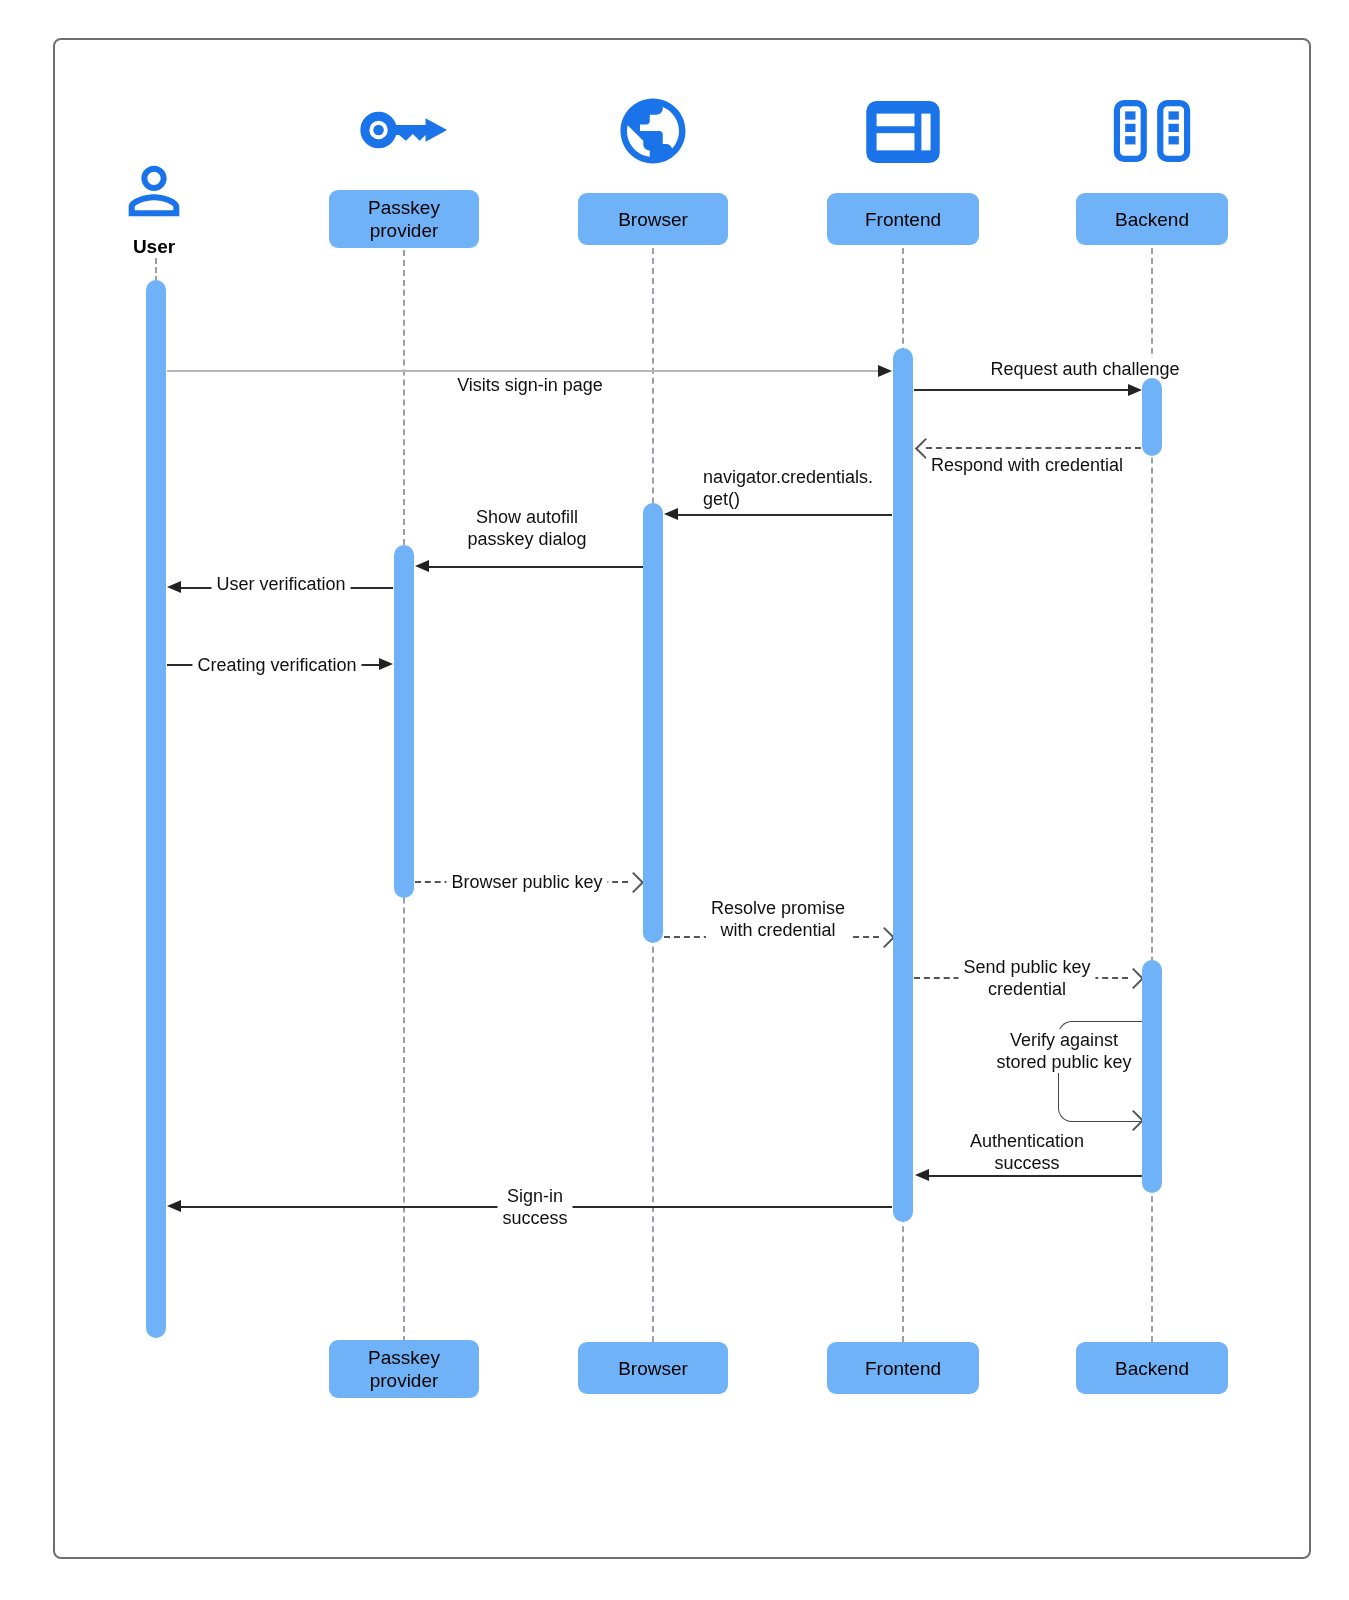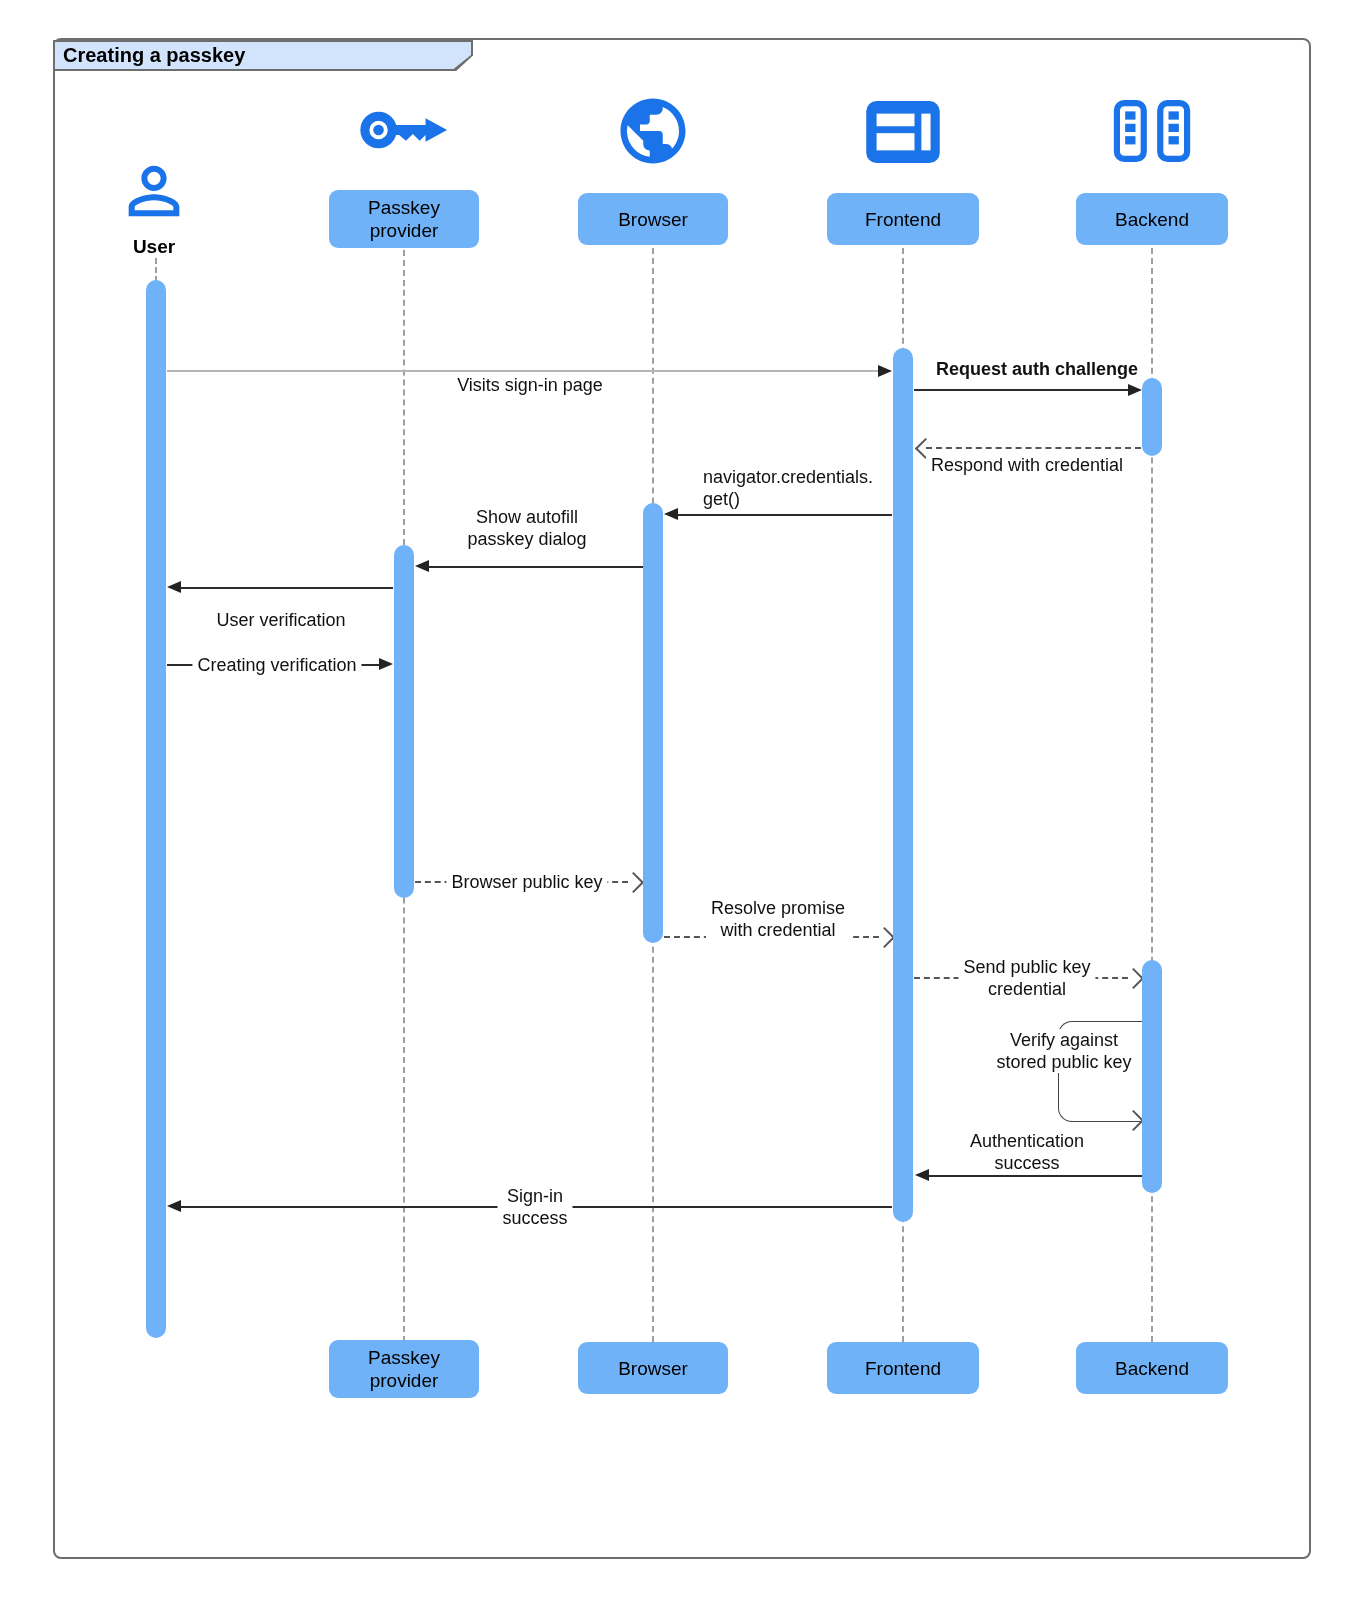--- a/index.html
+++ b/index.html
@@ -46,25 +46,20 @@
           transform:translateX(-50%);}
   .straddle{transform:translate(-50%,-50%);}
   .leftalign{transform:none;text-align:left;}
 </style>
 </head>
 <body>
 
 <div id="canvas">
 
   <div class="frame"></div>
-  <div class="title-tab">
-    <div class="title-tab-fill">
-      <span class="title-text">Creating a passkey</span>
-    </div>
-  </div>
 
   <div class="lifeline" style="left:155px;top:258px;height:24px;"></div>
   <div class="lifeline" style="left:403px;top:250px;height:1092px;"></div>
   <div class="lifeline" style="left:652px;top:248px;height:1094px;"></div>
   <div class="lifeline" style="left:902px;top:248px;height:1094px;"></div>
   <div class="lifeline" style="left:1151px;top:248px;height:1094px;"></div>
 
   <div class="icon" style="left:116px;top:150px;">
     <svg width="76" height="82" viewBox="0 0 24 24">
         <path fill="#1a73e8" d="M12 5.9c1.16 0 2.1.94 2.1 2.1s-.94 2.1-2.1 2.1S9.9 9.16 9.9 8s.94-2.1 2.1-2.1m0 9c2.97 0 6.1 1.46 6.1 2.1v1.1H5.9V17c0-.64 3.13-2.1 6.1-2.1M12 4C9.79 4 8 5.79 8 8s1.79 4 4 4 4-1.79 4-4-1.79-4-4-4zm0 9c-2.67 0-8 1.34-8 4v3h16v-3c0-2.66-5.33-4-8-4z"></path>
@@ -119,37 +114,37 @@
   <div class="abox" style="left:1076px;top:193px;width:152px;height:52px;">
     <span>Backend</span>
   </div>
 
   <div class="line-h line-gray" style="left:167px;top:370px;width:712px;"></div>
   <div class="ah-r" style="left:878px;top:365px;"></div>
   <div class="mlabel" style="left:530px;top:340px;margin-top:34px;">Visits sign-in page</div>
 
   <div class="line-h" style="left:914px;top:389px;width:215px;"></div>
   <div class="ah-r" style="left:1128px;top:384px;"></div>
-  <div class="mlabel" style="left:1037px;top:358px;font-weight:bold;">Request auth challenge</div>
+  <div class="mlabel" style="left:1085px;top:358px;">Request auth challenge</div>
 
   <div class="line-dash" style="left:926px;top:447px;width:215px;"></div>
   <div class="chev chev-l" style="left:918px;top:441px;"></div>
   <div class="mlabel" style="left:1027px;top:454px;">Respond with credential</div>
 
   <div class="line-h" style="left:677px;top:514px;width:215px;"></div>
   <div class="ah-l" style="left:664px;top:508px;"></div>
   <div class="mlabel leftalign" style="left:698px;top:466px;">navigator.credentials.<br>get()</div>
 
   <div class="line-h" style="left:428px;top:566px;width:215px;"></div>
   <div class="ah-l" style="left:415px;top:560px;"></div>
   <div class="mlabel" style="left:527px;top:506px;">Show autofill<br>passkey dialog</div>
 
   <div class="line-h" style="left:180px;top:587px;width:213px;"></div>
   <div class="ah-l" style="left:167px;top:581px;"></div>
-  <div class="mlabel straddle" style="left:281px;top:620px;">User verification</div>
+  <div class="mlabel straddle" style="left:281px;top:584px;">User verification</div>
 
   <div class="line-h" style="left:167px;top:664px;width:213px;"></div>
   <div class="ah-r" style="left:379px;top:658px;"></div>
   <div class="mlabel straddle" style="left:277px;top:665px;">Creating verification</div>
 
   <div class="line-dash" style="left:415px;top:881px;width:213px;"></div>
   <div class="chev chev-r" style="left:626px;top:875px;"></div>
   <div class="mlabel straddle" style="left:527px;top:882px;">Browser public key</div>
 
   <div class="line-dash" style="left:664px;top:936px;width:215px;"></div>

